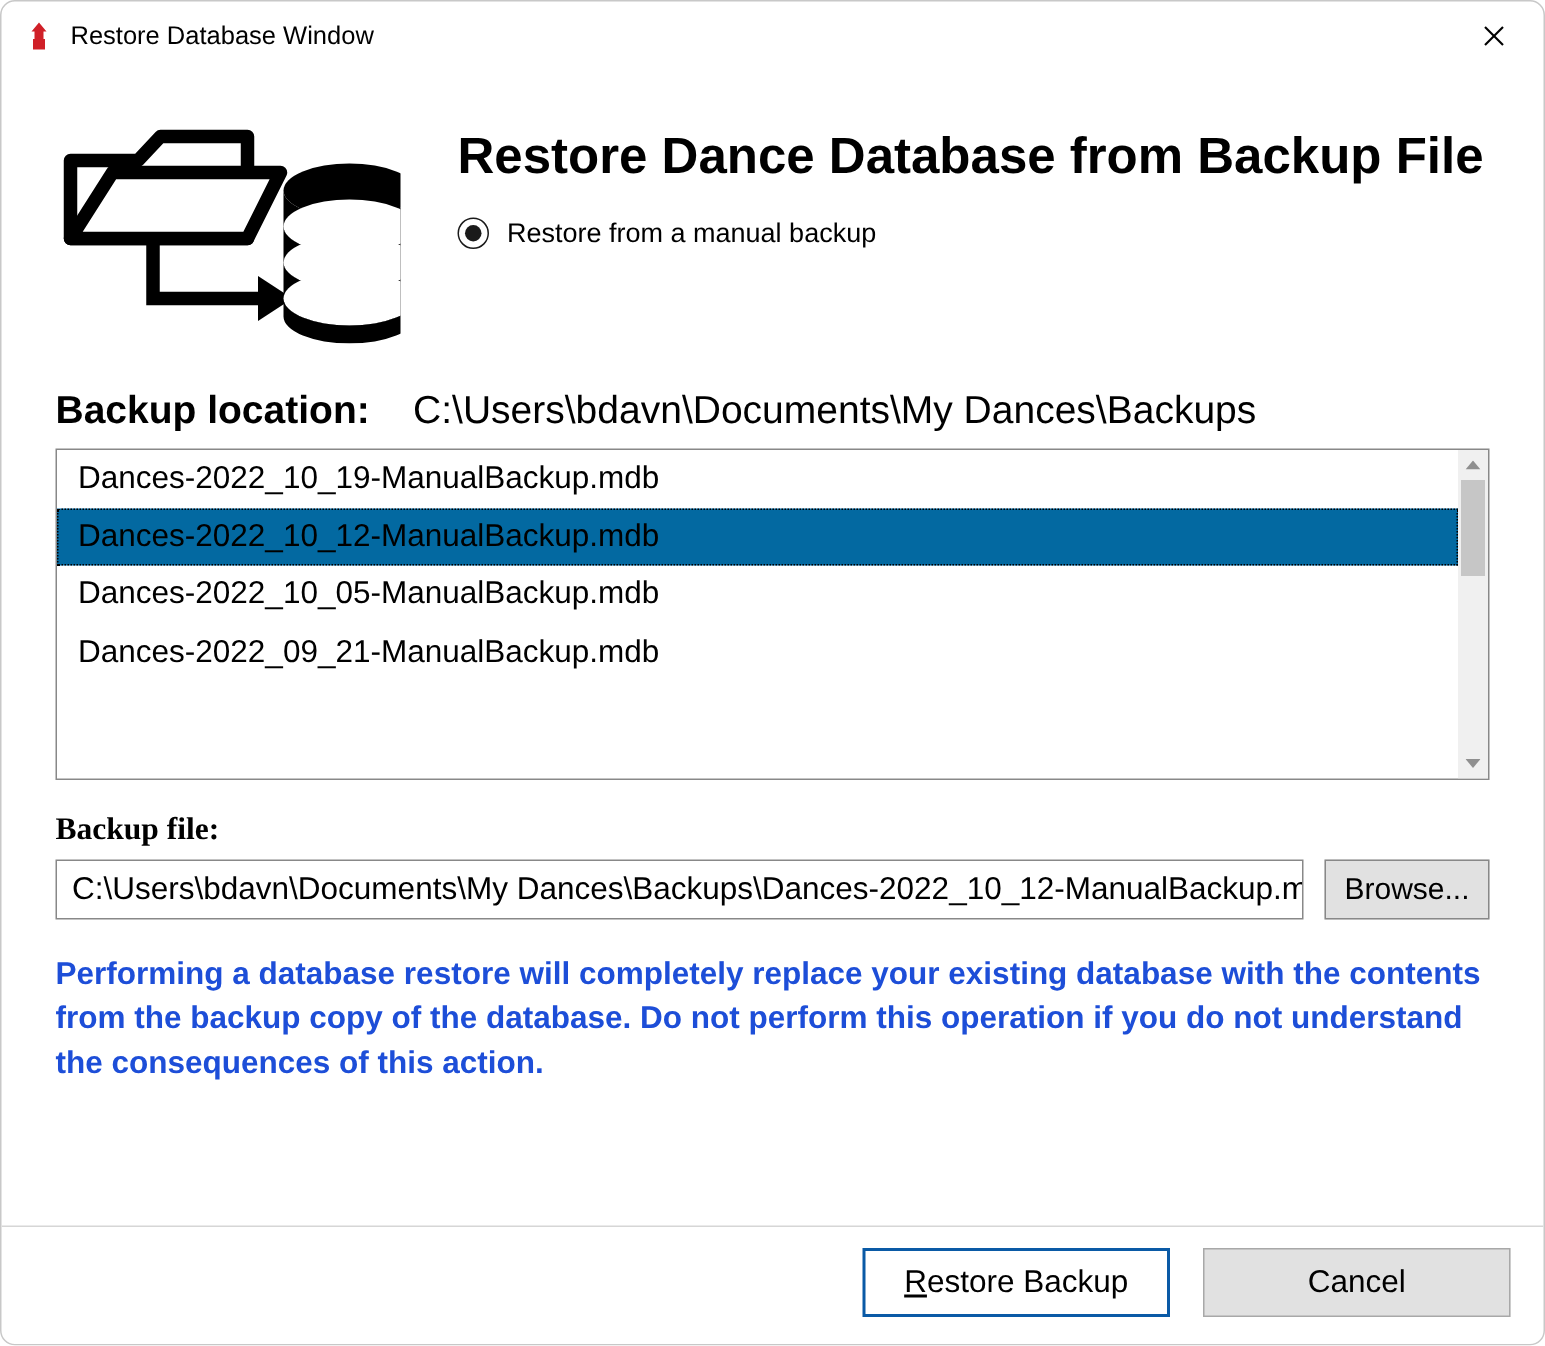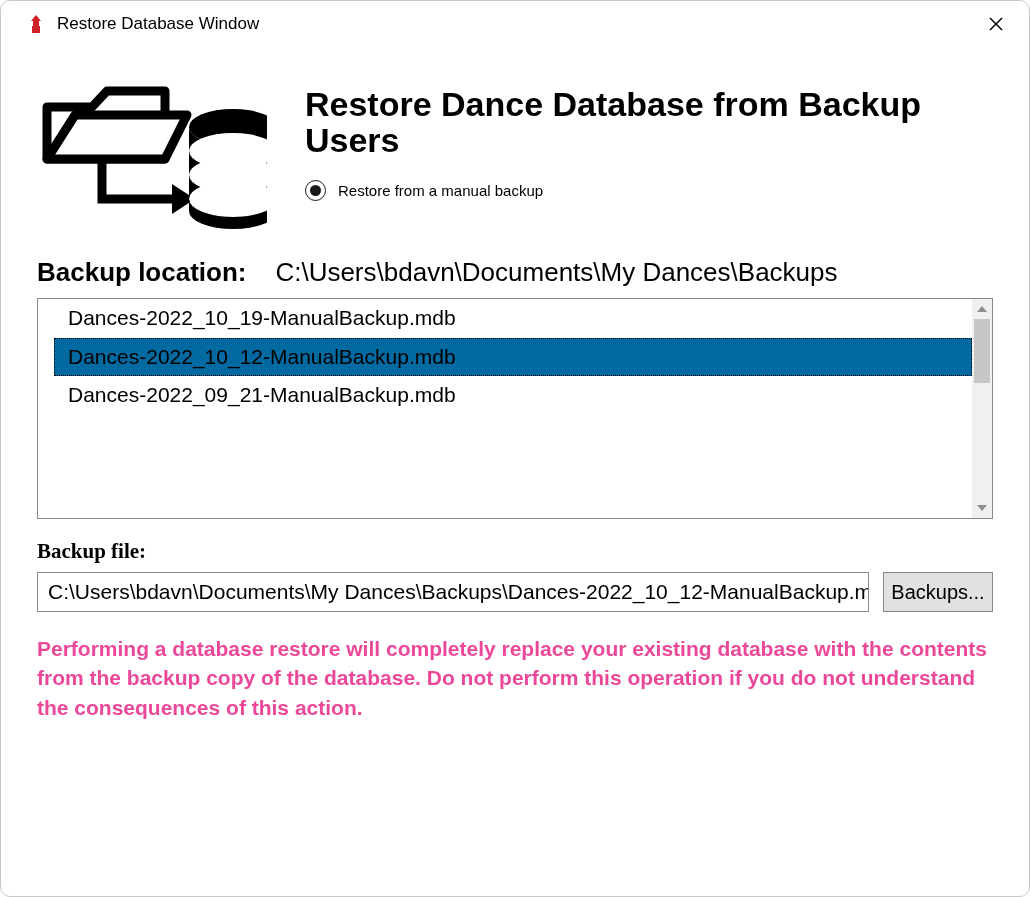--- a/index.html
+++ b/index.html
@@ -15,21 +15,21 @@
     border: 1px solid #c8c8c8;
     border-radius: 10px;
     background: #fff;
     display: flex;
     flex-direction: column;
     overflow: hidden;
   }
   .titlebar {
     display: flex;
     align-items: center;
-    padding: 6px 10px 4px 24px;
+    padding: 6px 10px 4px 14px;
     height: 44px;
   }
   .titlebar .app-icon {
     width: 22px; height: 22px;
     margin-right: 10px;
     flex-shrink: 0;
   }
   .titlebar .title-text {
     font-size: 17px;
     color: #000;
@@ -60,21 +60,21 @@
   }
   .hero-text h1 {
     margin: 8px 0 22px 0;
     font-size: 34px;
     font-weight: 700;
     line-height: 1.05;
   }
   .radio-row {
     display: flex;
     align-items: center;
-    font-size: 15px;
+    font-size: 18px;
     gap: 12px;
   }
   .radio-outer {
     width: 21px; height: 21px;
     border: 1.5px solid #1a1a1a;
     border-radius: 50%;
     display: flex; align-items: center; justify-content: center;
     flex-shrink: 0;
   }
   .radio-inner {
@@ -88,21 +88,20 @@
     margin-bottom: 10px;
   }
   .location-row .lbl { font-weight: 700; }
   .listbox {
     border: 1px solid #888;
     height: 221px;
     display: flex;
     position: relative;
     font-size: 21px;
     overflow: hidden;
-    padding-left: 16px;
   }
   .listbox .items {
     flex: 1;
     overflow: hidden;
   }
   .listbox .item {
     padding: 3px 10px 3px 14px;
     line-height: 1.55;
     white-space: nowrap;
     cursor: default;
@@ -163,21 +162,21 @@
   }
   .note1 {
     font-size: 21px;
     font-weight: 700;
     margin-top: 28px;
     line-height: 1.4;
   }
   .note2 {
     font-size: 21px;
     font-weight: 700;
-    color: #ec4899;
+    color: #1d4ed8;
     margin-top: 22px;
     line-height: 1.4;
   }
   .footer {
     border-top: 1px solid #d6d6d6;
     padding: 14px 22px 18px 22px;
     display: flex;
     justify-content: flex-end;
     gap: 22px;
   }
@@ -239,40 +238,41 @@
             <ellipse cx="196" cy="72" rx="44" ry="18" fill="#fff"></ellipse>
             <path d="M152 72 L152 96 A44 18 0 0 0 240 96 L240 72 A44 18 0 0 1 152 72 Z" fill="#000"></path>
             <ellipse cx="196" cy="96" rx="44" ry="18" fill="#fff"></ellipse>
             <path d="M152 96 L152 120 A44 18 0 0 0 240 120 L240 96 A44 18 0 0 1 152 96 Z" fill="#000"></path>
             <ellipse cx="196" cy="120" rx="44" ry="18" fill="#fff"></ellipse>
             <path d="M152 120 L152 132 A44 18 0 0 0 240 132 L240 120 A44 18 0 0 1 152 120 Z" fill="#000"></path>
           </g>
         </svg>
       </div>
       <div class="hero-text">
-        <h1>Restore Dance Database from Backup Users</h1>
+        <h1>Restore Dance Database from Backup File</h1>
         <div class="radio-row">
           <span class="radio-outer">
               <span class="radio-inner"></span>
             </span>
           <span>Restore from a manual backup</span>
         </div>
       </div>
     </div>
 
     <div class="location-row">
       <span class="lbl">Backup location:</span>
       <span>&nbsp;&nbsp;</span>
       <span>C:\Users\bdavn\Documents\My Dances\Backups</span>
     </div>
 
     <div class="listbox">
       <div class="items" id="listbox-items">
           <div class="item">Dances-2022_10_19-ManualBackup.mdb</div>
           <div class="item selected">Dances-2022_10_12-ManualBackup.mdb</div>
+          <div class="item">Dances-2022_10_05-ManualBackup.mdb</div>
           <div class="item">Dances-2022_09_21-ManualBackup.mdb</div>
         </div>
       <div class="scrollbar">
         <div class="sb-arrow">
           <svg viewBox="0 0 10 6" width="10" height="6">
               <path d="M0 6 L5 0 L10 6 Z" fill="#8f8f8f"></path>
             </svg>
         </div>
         <div class="sb-track">
           <div class="sb-thumb"></div>
@@ -281,21 +281,25 @@
           <svg viewBox="0 0 10 6" width="10" height="6">
               <path d="M0 0 L5 6 L10 0 Z" fill="#8f8f8f"></path>
             </svg>
         </div>
       </div>
     </div>
 
     <div class="file-label">Backup file:</div>
     <div class="file-row">
       <div class="file-input">C:\Users\bdavn\Documents\My Dances\Backups\Dances-2022_10_12-ManualBackup.mdb</div>
-      <button class="browse-btn">Backups...</button>
+      <button class="browse-btn">Browse...</button>
     </div>
 
     <div class="note2">Performing a database restore will completely replace your existing database with the contents from the backup copy of the database. Do not perform this operation if you do not understand the consequences of this action.</div>
 
   </div>
 
+  <div class="footer">
+    <button class="btn-default"><span class="mnemonic">R</span><span>estore Backup</span></button>
+    <button class="btn-normal">Cancel</button>
+  </div>
 
 </div>
 
 </body></html>

